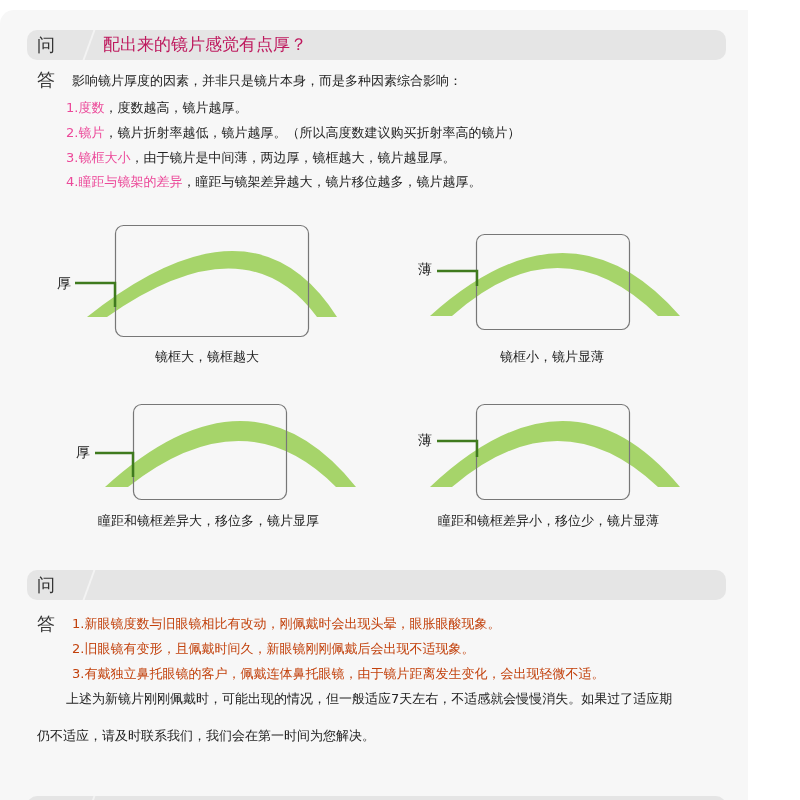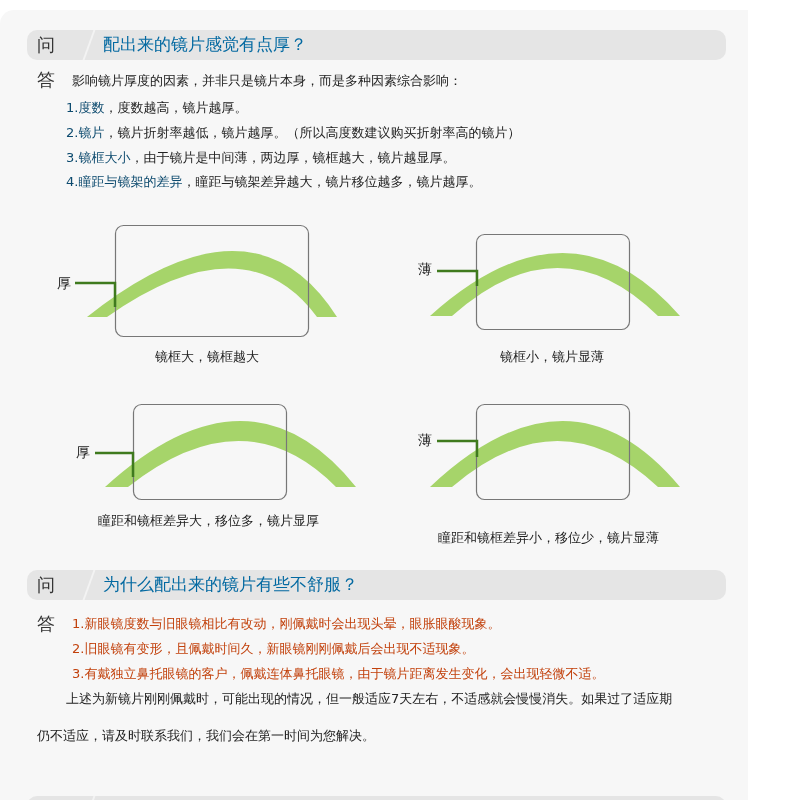--- a/index.html
+++ b/index.html
@@ -19,29 +19,29 @@
     background:#e5e5e5; border-radius:10px;
   }
   .q-bar .q-mark {
     position:absolute; left:10px; top:3px; font-size:18px; color:#333;
   }
   .q-bar .q-sep {
     position:absolute; left:61px; top:0; width:2px; height:30px;
     background:#f3f3f3; transform:skewX(-20deg);
   }
   .q-bar .q-title {
-    position:absolute; left:76px; top:3px; font-size:17px; color:#0369a1;
+    position:absolute; left:76px; top:3px; font-size:17px; color:#be185d;
   }
   .a-mark {
     position:absolute; left:37px; font-size:18px; color:#333;
   }
   .line {
     position:absolute; font-size:13px; color:#222; white-space:nowrap;
   }
-  .green { color:#0c4a6e;text-align:right; }
+  .green { color:#ec4899;text-align:right; }
   .green-all { color:#c2410c;text-align:center; }
   .diagram { position:absolute; width:320px; height:150px; }
   .diagram svg { position:absolute; left:0; top:0; }
   .diagram .lbl {
     position:absolute; font-size:14px; color:#222;
   }
   .caption {
     position:absolute; font-size:13px; color:#222; white-space:nowrap;
     text-align:center;
   }
@@ -105,26 +105,25 @@
 <span class="caption" style="left:98px; top:512px;text-align:right;">瞳距和镜框差异大，移位多，镜片显厚</span>
 
 <div class="diagram" style="left:400px; top:395px;">
   <svg width="320" height="150">
     <path d="M 30 92 Q 170 -40 280 92 L 258 92 Q 160 0 52 92 Z" fill="#a6d46a"></path>
     <rect x="76.5" y="9.5" width="153" height="95" rx="8" ry="8" fill="none" stroke="#777" stroke-width="1.2"></rect>
     <path d="M 37 46 L 77 46 L 77 62" fill="none" stroke="#3f7a1e" stroke-width="2.5"></path>
   </svg>
   <span class="lbl" style="left:18px; top:37px;">薄</span>
 </div>
-<span class="caption" style="left:438px; top:512px;margin-top:17px;">瞳距和镜框差异小，移位少，镜片显薄</span>
+<span class="caption" style="left:438px; top:512px;">瞳距和镜框差异小，移位少，镜片显薄</span>
 
 <div class="q-bar" style="top:570px;">
   <span class="q-mark">问</span>
   <span class="q-sep"></span>
-  <span class="q-title">为什么配出来的镜片有些不舒服？</span>
 </div>
 
 <span class="a-mark" style="top:612px;">答</span>
 <span class="line green-all" style="left:72px; top:615px;">1.新眼镜度数与旧眼镜相比有改动，刚佩戴时会出现头晕，眼胀眼酸现象。</span>
 <span class="line green-all" style="left:72px; top:640px;">2.旧眼镜有变形，且佩戴时间久，新眼镜刚刚佩戴后会出现不适现象。</span>
 <span class="line green-all" style="left:72px; top:665px;">3.有戴独立鼻托眼镜的客户，佩戴连体鼻托眼镜，由于镜片距离发生变化，会出现轻微不适。</span>
 <span class="line" style="left:66px; top:690px;">上述为新镜片刚刚佩戴时，可能出现的情况，但一般适应7天左右，不适感就会慢慢消失。如果过了适应期</span>
 <span class="line" style="left:37px; top:714px;margin-top:13px;">仍不适应，请及时联系我们，我们会在第一时间为您解决。</span>
 
 <div class="q-bar bottom">

